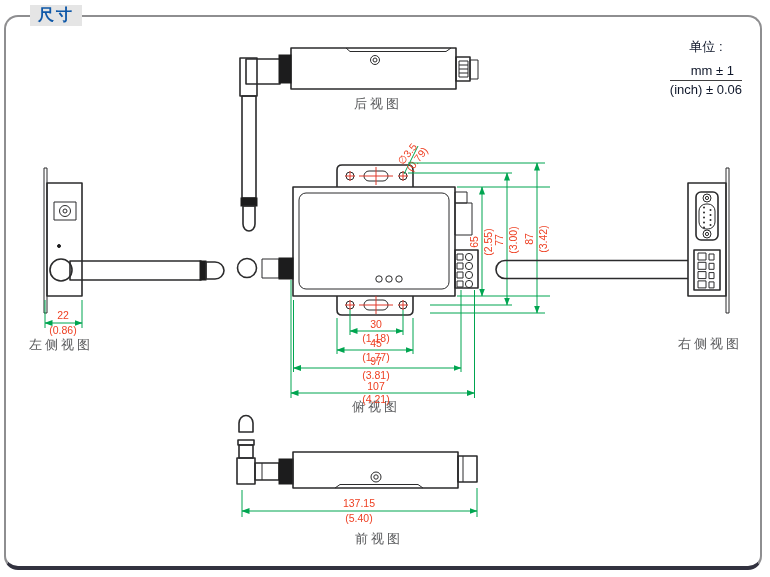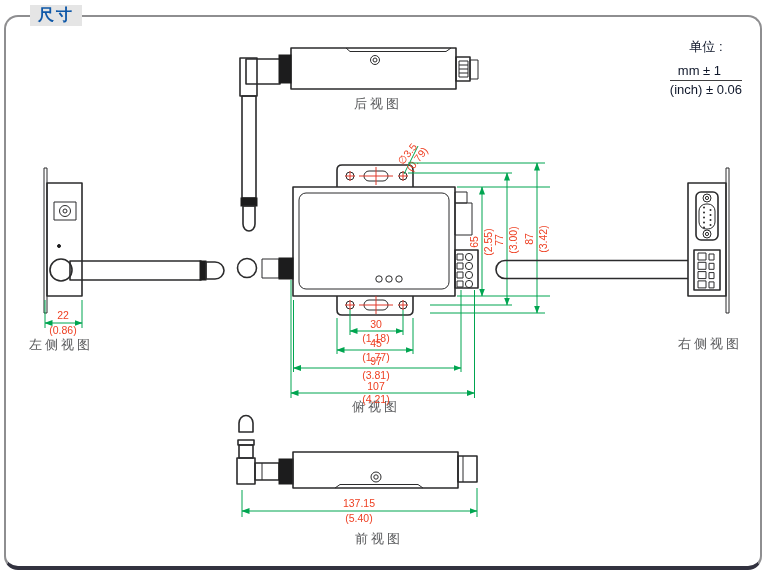--- a/index.html
+++ b/index.html
@@ -3,21 +3,21 @@
 <meta charset="utf-8">
 <style>
   html,body{margin:0;padding:0;background:#fff;}
   body{width:770px;height:577px;position:relative;font-family:"Liberation Sans",sans-serif;}
   .frame{position:absolute;left:4px;top:15px;width:758px;height:555px;box-sizing:border-box;
          border:2px solid #8e8e90;border-bottom:4px solid #32323f;border-radius:14px;background:#fff;}
   .page-title{position:absolute;left:30px;top:5px;background:#e5e5e5;padding:0 8px;
               color:#0F58A8;font-size:16px;font-weight:bold;letter-spacing:2px;z-index:3;}
   .units{position:absolute;top:38px;right:28px;display:flex;align-items:center;gap:7px;
          color:#0f172a;font-size:13px;z-index:3;flex-direction:column;}
-  .units .frac{text-align:left;line-height:1.25;}
+  .units .frac{text-align:right;line-height:1.25;}
   .units .num{padding:0 8px 1px;border-bottom:1.5px solid #3f3f41;}
   .units .den{padding-top:1px;}
   svg{position:absolute;left:0;top:0;z-index:2;}
   .art{fill:none;stroke:#2b2b2c;stroke-width:1.6;stroke-linejoin:round;}
   .thin{fill:none;stroke:#2b2b2c;stroke-width:1;stroke-linejoin:round;}
   .dark{fill:#1c1c1d;stroke:#1c1c1d;}
   .dim{fill:none;stroke:#00A550;stroke-width:1;}
   .redline{fill:none;stroke:#E0392B;stroke-width:1;}
   .dimtext{fill:#EE4023;font-size:10.5px;}
   .viewlabel{fill:#595a5c;font-size:13px;letter-spacing:3px;}

